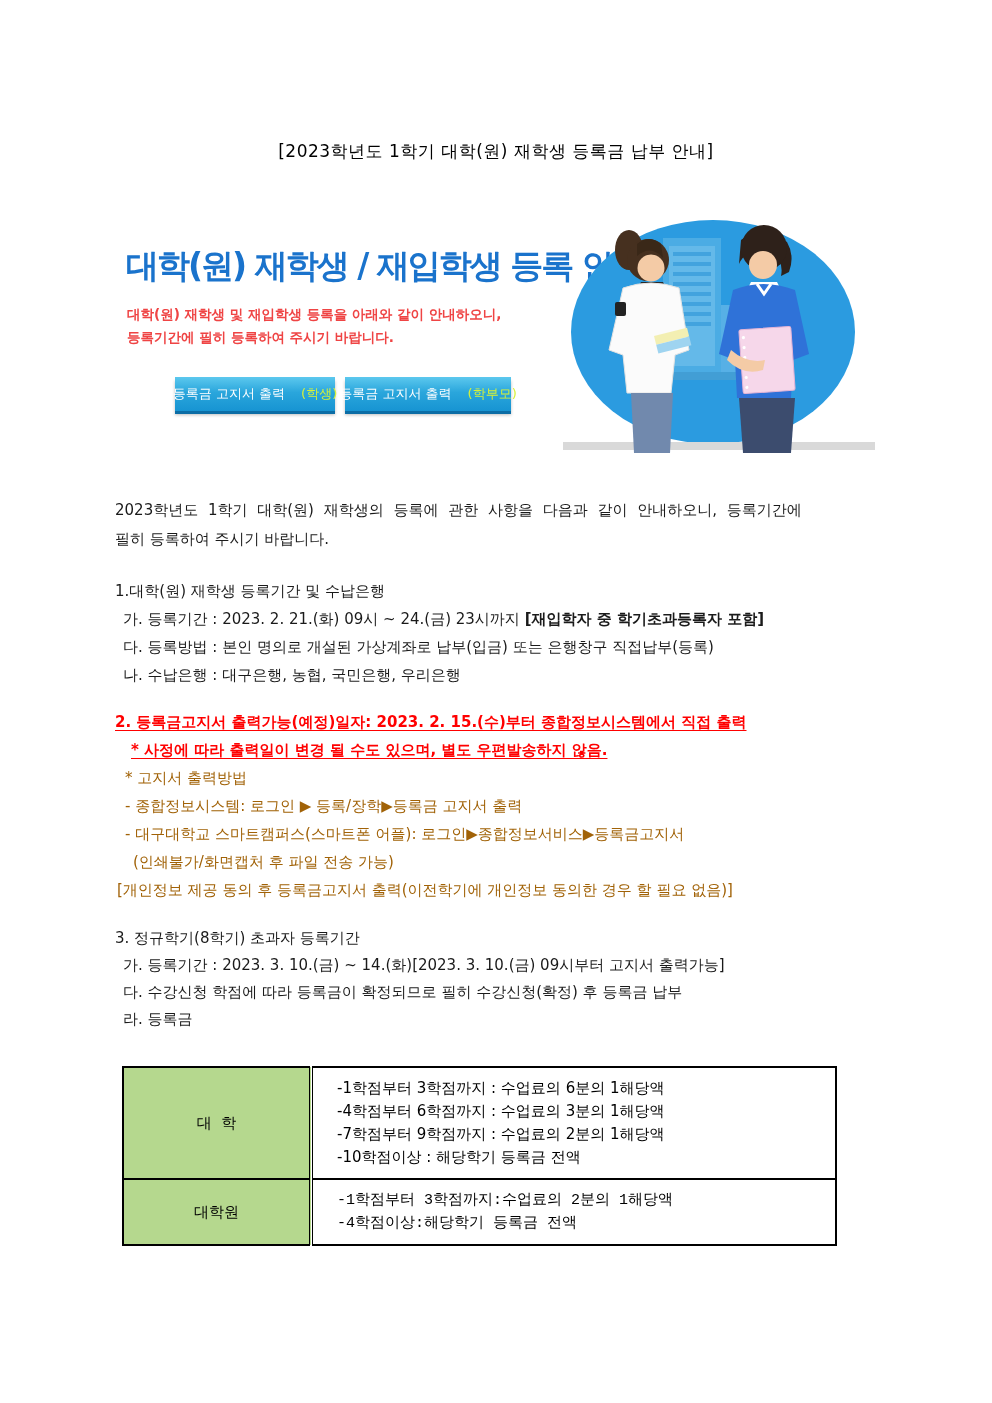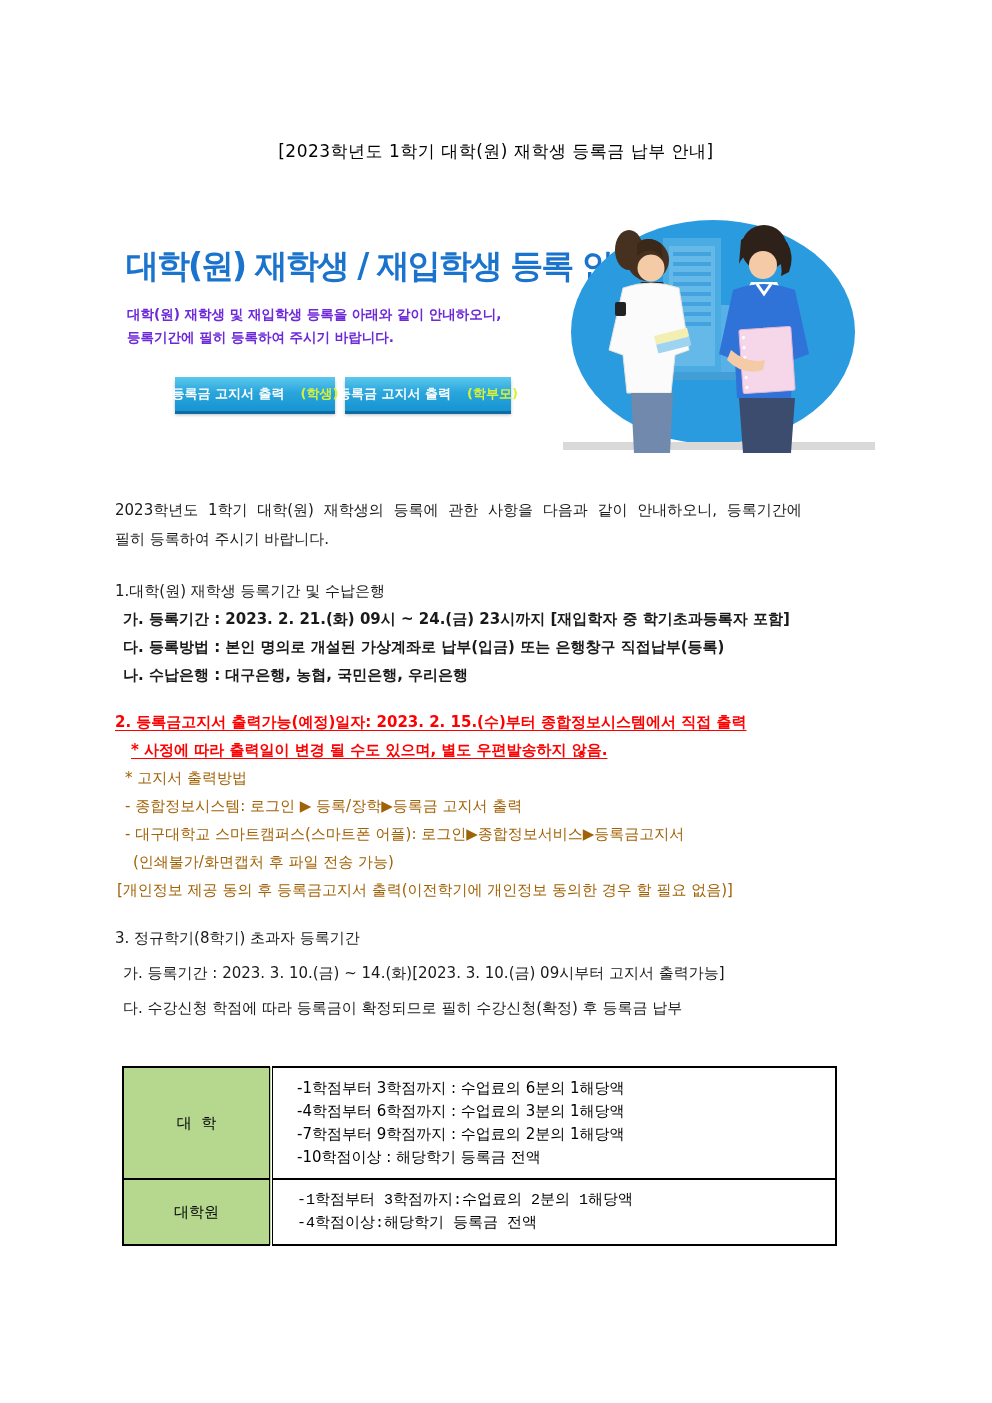--- a/index.html
+++ b/index.html
@@ -13,53 +13,53 @@
     position:absolute; top:140px; left:0; width:100%;
     text-align:center; font-size:17px; letter-spacing:0.5px; color:#000;
   }
   
   .banner { position:absolute; left:117px; top:210px; width:758px; height:245px; background:#fff; }
   .banner-heading {
     position:absolute; left:9px; top:34px; font-size:33px; font-weight:bold;
     color:#1a73cc; letter-spacing:-2px; white-space:nowrap;
   }
   .banner-sub { position:absolute; left:10px; top:93px; font-size:13.5px; font-weight:600;
-    color:#6d28d9; line-height:23px; white-space:nowrap; }
+    color:#ef4444; line-height:23px; white-space:nowrap; }
   .banner-btn {
     position:absolute; top:167px; height:34px; border:0; cursor:pointer;
     border-radius:0; display:flex; align-items:center; justify-content:center;
     background:linear-gradient(#5cc8ee 0%, #2aa6dc 45%, #1794d2 100%);
     box-shadow:0 3px 0 #0c6da5, 0 4px 3px rgba(0,0,0,.25);
-    color:#ffffff; font-weight:bold; font-size:13px; white-space:nowrap;
+    color:#ffffff; font-weight:normal; font-size:13px; white-space:nowrap;
   }
   .banner-btn .suffix { color:#d7f139; margin-left:16px; }
   .btn-student { left:58px; width:160px; }
   .btn-parent  { left:228px; width:166px; }
   .banner-photo { position:absolute; left:428px; top:0; width:330px; height:245px; }
   
   .tblock { position:absolute; left:115px; font-size:15px; line-height:28px; white-space:nowrap; }
   .intro   { top:496px; line-height:29px; }
   .intro .justified { word-spacing:5px; }
   .sec1    { top:577px; }
-  .sec1 .item { padding-left:8px;font-weight:bold; }
+  .sec1 .item { padding-left:8px; }
   .red-block { top:708px; color:#ff0000; font-weight:bold; }
   .red-block div { text-decoration:underline; text-underline-offset:3px; }
   .red-block .note { padding-left:16px; }
   .gray-block { top:764px; color:#a16207; }
   .ind10 { padding-left:10px; } .ind18 { padding-left:18px; } .ind2 { padding-left:2px; }
   .sec3 { top:925px; line-height:27px; }
-  .sec3 .item { padding-left:8px;margin-top:8px; }
+  .sec3 .item { padding-left:8px; }
   
   .fee-table {
     position:absolute; left:122px; top:1066px; width:715px;
     border-collapse:collapse; font-size:15px; color:#000;
   }
   .fee-table td { border:2px solid #000; }
   .fee-table .cat {
-    width:148px; background:#b5d88e; text-align:center; vertical-align:middle;
+    width:188px; background:#b5d88e; text-align:center; vertical-align:middle;
     white-space:pre; font-size:15px;
   }
   .fee-table .detail {
     border-left:4px double #000; padding:9px 8px 9px 24px;
     line-height:23px; vertical-align:middle; white-space:nowrap;
   }
   .row-univ { height:97px; }
   .row-grad { height:57px;font-family:Liberation Mono, monospace; }
 </style>
 </head>
@@ -163,20 +163,21 @@
     <div class="ind10">- 종합정보시스템: 로그인 ▶ 등록/장학▶등록금 고지서 출력</div>
     <div class="ind10">- 대구대학교 스마트캠퍼스(스마트폰 어플): 로그인▶종합정보서비스▶등록금고지서</div>
     <div class="ind18">(인쇄불가/화면캡처 후 파일 전송 가능)</div>
     <div class="ind2">[개인정보 제공 동의 후 등록금고지서 출력(이전학기에 개인정보 동의한 경우 할 필요 없음)]</div>
   </div>
 
   <div class="tblock sec3">
     <div>3. 정규학기(8학기) 초과자 등록기간</div>
     <div class="item">가. 등록기간 : 2023. 3. 10.(금) ~ 14.(화)[2023. 3. 10.(금) 09시부터 고지서 출력가능]</div>
     <div class="item">다. 수강신청 학점에 따라 등록금이 확정되므로 필히 수강신청(확정) 후 등록금 납부</div>
+    <div class="item">라. 등록금</div>
   </div>
 
   <table class="fee-table">
     <tbody>
         <tr class="row-univ">
       <td class="cat">대  학</td>
       <td class="detail">
         <div>-1학점부터 3학점까지 : 수업료의 6분의 1해당액</div>
         <div>-4학점부터 6학점까지 : 수업료의 3분의 1해당액</div>
         <div>-7학점부터 9학점까지 : 수업료의 2분의 1해당액</div>

